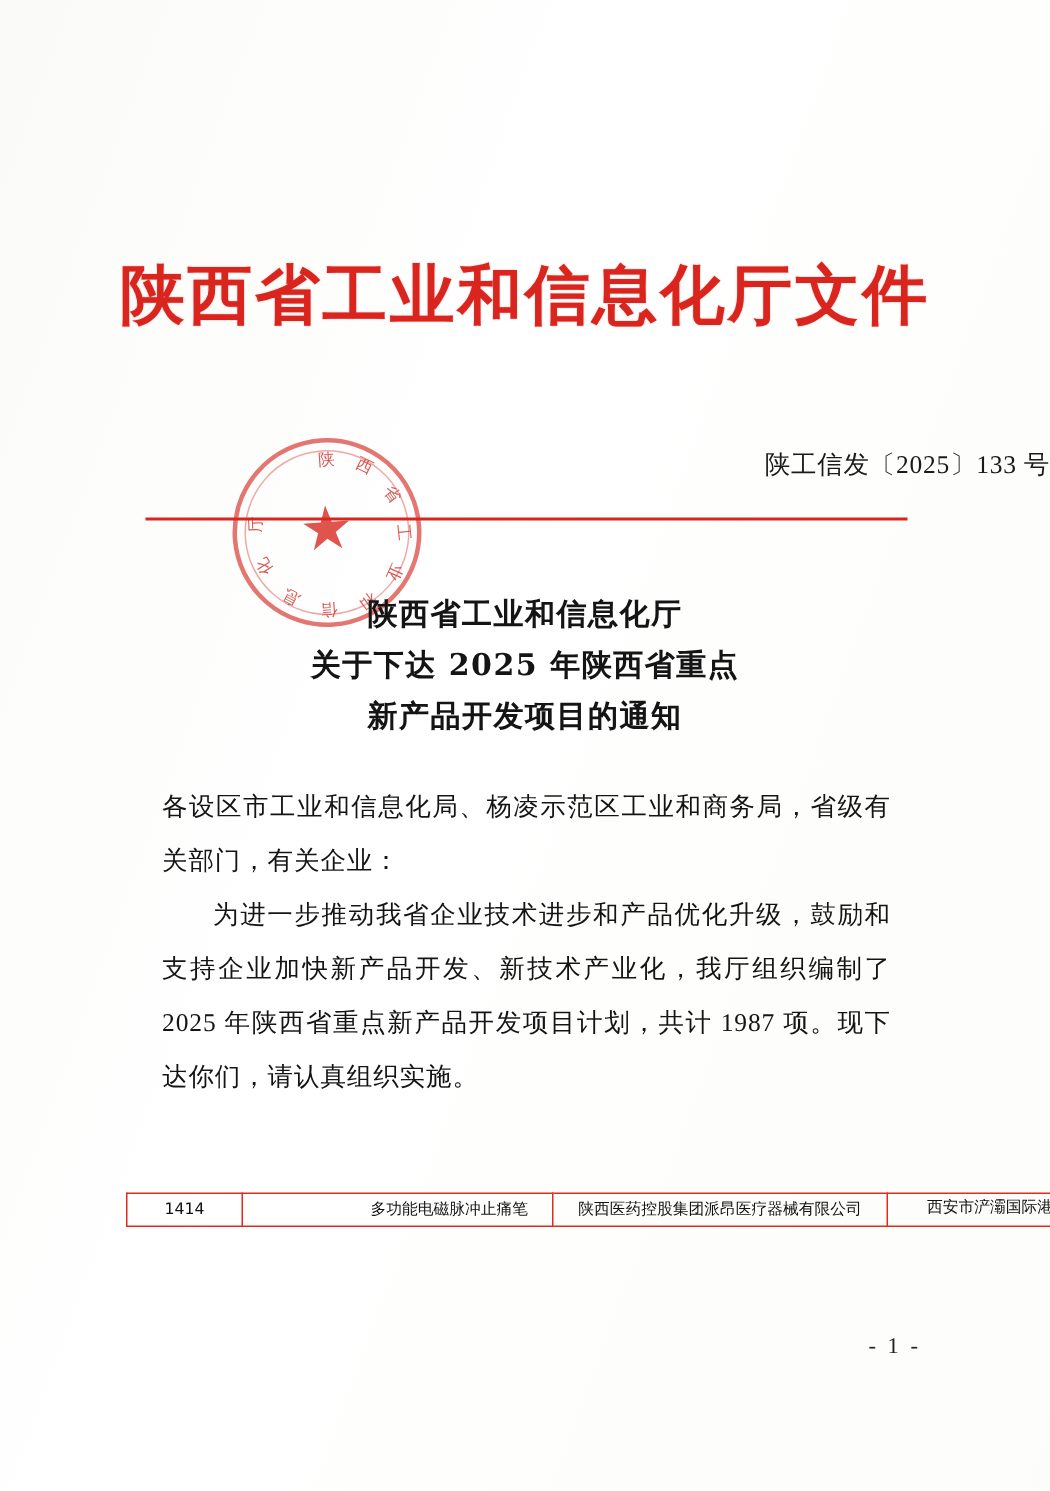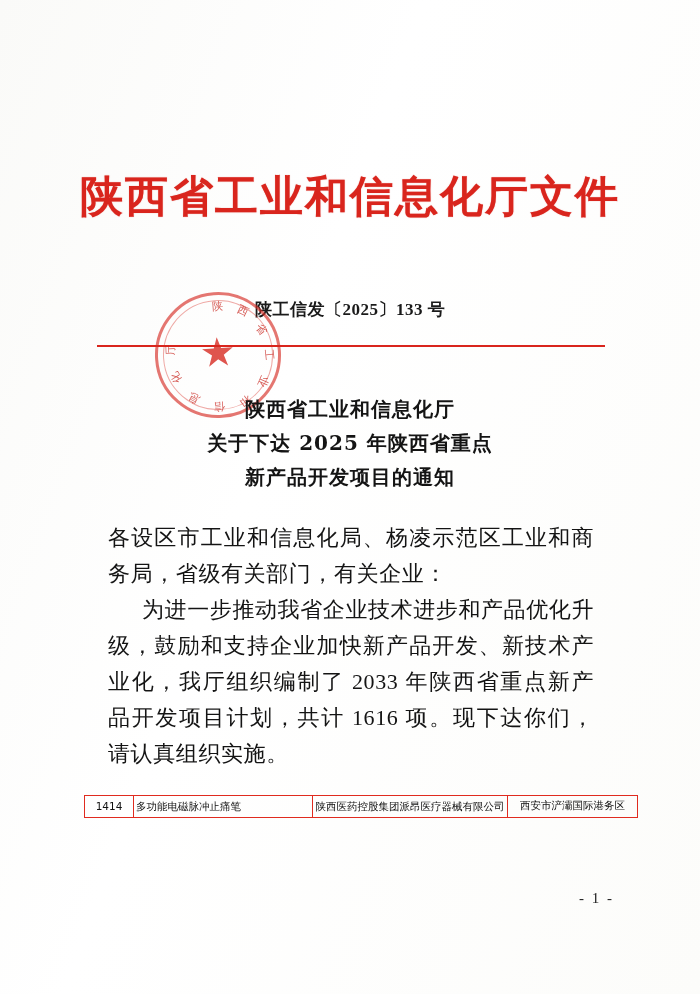--- a/index.html
+++ b/index.html
@@ -39,25 +39,24 @@
     font-size: 43px;
     letter-spacing: 2px;
     text-shadow: 0 0 1px rgba(217,37,29,0.5);
     white-space: nowrap;
   }
   .doc-number {
     position: absolute;
     top: 298px;
     left: 0;
     width: 700px;
-    text-align: center;
+    text-align: right;
     font-size: 17px;
     color: #1a1a1a;
     letter-spacing: 0.5px;
-    font-weight: bold;
   }
   .red-rule {
     position: absolute;
     top: 345px;
     left: 97px;
     width: 508px;
     height: 2px;
     background: #d9251d;
   }
   
@@ -116,21 +115,21 @@
     font-size: 20px;
     line-height: 34px;
     color: #141414;
     letter-spacing: 1px;
   }
   .body-text {
     position: absolute;
     top: 520px;
     left: 108px;
     width: 486px;
-    font-size: 22px;
+    font-size: 17px;
     line-height: 36px;
     color: #141414;
     letter-spacing: 0.6px;
     text-align: justify;
   }
   .body-text p {
     margin: 0;
   }
   .indent {
     text-indent: 34px;
@@ -145,27 +144,27 @@
   table.data {
     border-collapse: collapse;
     width: 533px;
     table-layout: fixed;
   }
   table.data td {
     border: 1.6px solid #e02b1f;
     font-family: "DejaVu Sans", sans-serif;
     font-size: 10.5px;
     color: #111;
-    padding: 3px 2px;
+    padding: 3px 16px;
     line-height: 15px;
     text-align: center;
     vertical-align: middle;
   }
   table.data td.c0 { width: 44px; }
-  table.data td.c1 { width: 174px; text-align: left; }
+  table.data td.c1 { width: 174px; text-align: right; }
   table.data td.c2 { width: 190px; }
   table.data td.c3 { width: 125px; font-family: Liberation Mono, monospace; }
   .page-num {
     position: absolute;
     top: 890px;
     left: 0;
     width: 700px;
     text-align: right;
     padding-right: 86px;
     box-sizing: border-box;
@@ -204,21 +203,21 @@
   </div>
 
   <div class="title-block">
     <div>陕西省工业和信息化厅</div>
     <div>关于下达 2025 年陕西省重点</div>
     <div>新产品开发项目的通知</div>
   </div>
 
   <div class="body-text">
     <p>各设区市工业和信息化局、杨凌示范区工业和商务局，省级有关部门，有关企业：</p>
-    <p class="indent">为进一步推动我省企业技术进步和产品优化升级，鼓励和支持企业加快新产品开发、新技术产业化，我厅组织编制了 2033 年陕西省重点新产品开发项目计划，共计 1616 项。现下达你们，请认真组织实施。</p>
+    <p class="indent">为进一步推动我省企业技术进步和产品优化升级，鼓励和支持企业加快新产品开发、新技术产业化，我厅组织编制了 2025 年陕西省重点新产品开发项目计划，共计 1987 项。现下达你们，请认真组织实施。</p>
   </div>
 
   <div class="tbl-wrap">
     <table class="data">
       <tbody>
         <tr>
           <td class="c0">1414</td>
           <td class="c1">多功能电磁脉冲止痛笔</td>
           <td class="c2">陕西医药控股集团派昂医疗器械有限公司</td>
           <td class="c3">西安市浐灞国际港务区</td>

